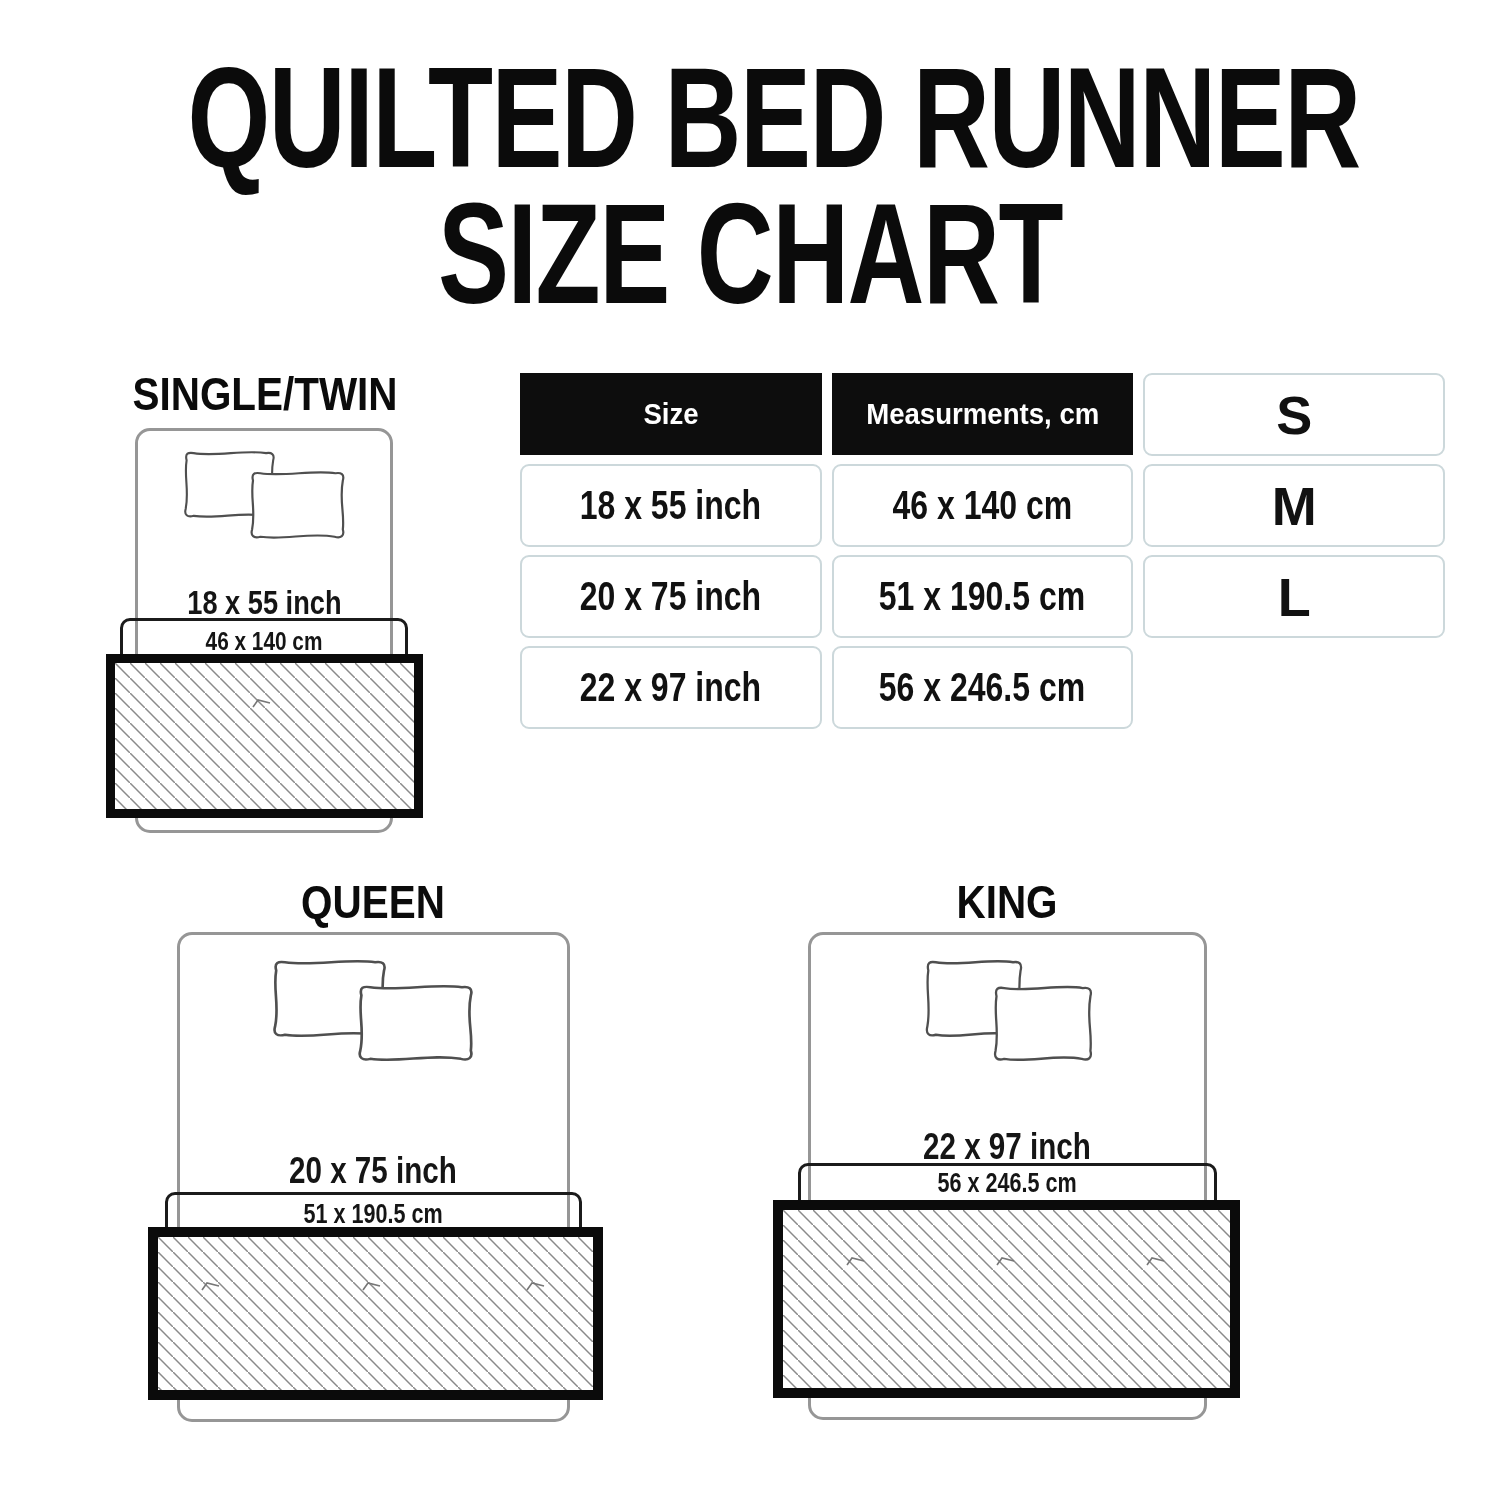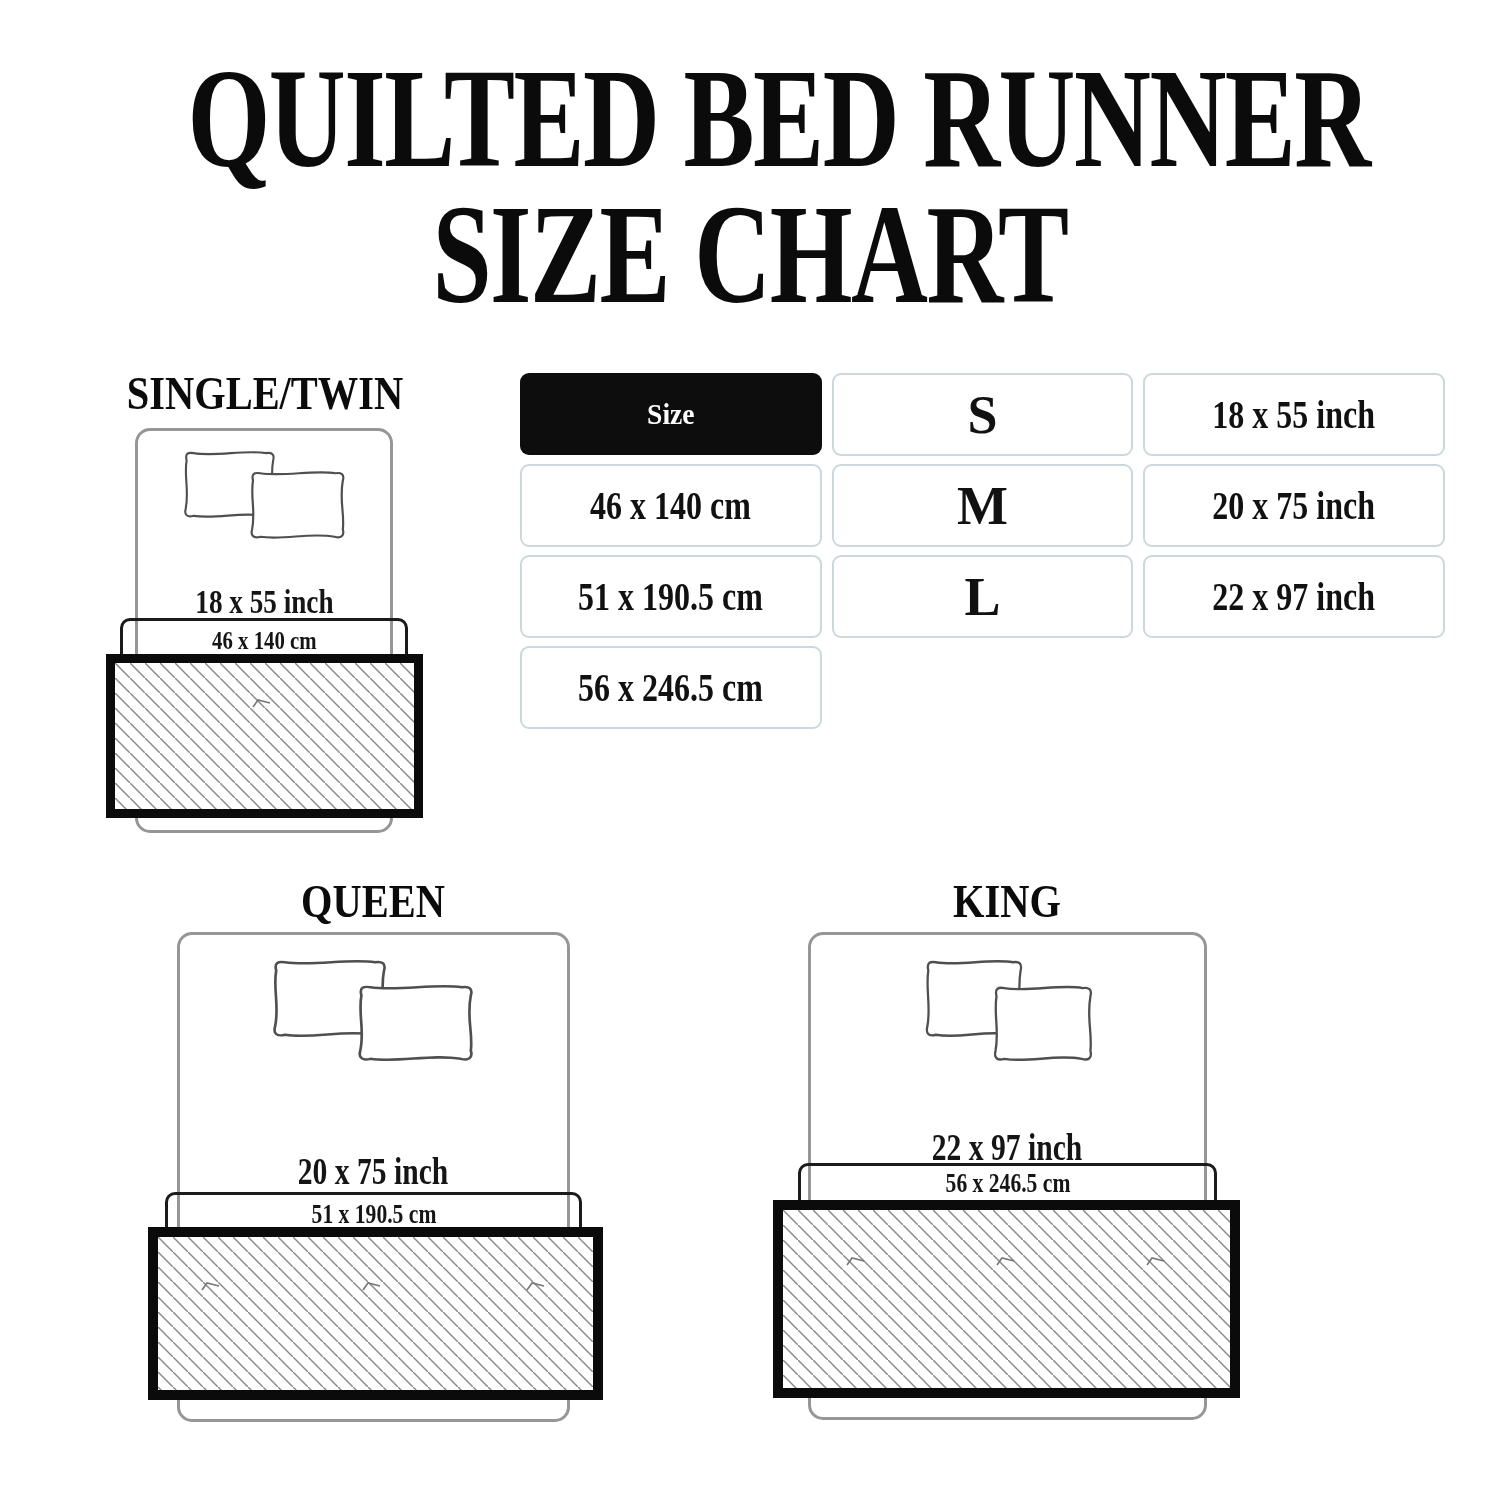--- a/index.html
+++ b/index.html
@@ -1,19 +1,19 @@
 <!DOCTYPE html>
 <html><head>
 <meta charset="utf-8">
 <style>
   * { margin:0; padding:0; box-sizing:border-box; }
   html,body { background:#ffffff; }
   .canvas {
     position:relative; width:1500px; height:1500px; background:#ffffff;
-    font-family:Liberation Serif, serif; color:#0d0d0d; overflow:hidden;
+    font-family:Liberation Sans, sans-serif; color:#0d0d0d; overflow:hidden;
   }
 
   
   .main-title {
     position:absolute; top:50px; left:0; width:1500px; text-align:center;
     font-weight:800; font-size:142px; line-height:136px; color:#0b0b0b;
     transform:scaleX(0.75); transform-origin:50% 0; letter-spacing:-2px;
     white-space:nowrap;
   }
 
@@ -21,21 +21,21 @@
   .cond   { display:inline-block; transform:scaleX(0.80); transform-origin:center; white-space:nowrap; }
   .cond90 { display:inline-block; transform:scaleX(0.92); transform-origin:center; white-space:nowrap; }
 
   
   .size-table {
     position:absolute; left:520px; top:373px; width:925px;
     display:grid; grid-template-columns:repeat(3,1fr);
     column-gap:10px; row-gap:8px;
   }
   .th {
-    height:82px; background:#0d0d0d; border-radius:9px; color:#ffffff;
+    height:82px; background:#0d0d0d; border-radius:0; color:#ffffff;
     display:flex; align-items:center; justify-content:center;
     font-weight:700; font-size:30px;
   }
   .td {
     height:83px; background:#ffffff; border:2px solid #ccd8db; border-radius:9px;
     display:flex; align-items:center; justify-content:center;
     font-weight:700; font-size:40px; color:#111;
   }
   .td.size-letter { font-size:54px; font-weight:700; }
 
@@ -108,20 +108,23 @@
 
   <div class="main-title">
     <div>QUILTED BED RUNNER</div>
     <div>SIZE CHART</div>
   </div>
 
   <div class="size-table">
     <div class="th">
         <span class="cond90">Size</span>
       </div>
+    <div class="th">
+        <span class="cond90">Measurments, cm</span>
+      </div>
 
     <div class="td size-letter">
         <span>S</span>
       </div>
     <div class="td">
         <span class="cond">18 x 55 inch</span>
       </div>
     <div class="td">
         <span class="cond">46 x 140 cm</span>
       </div>

